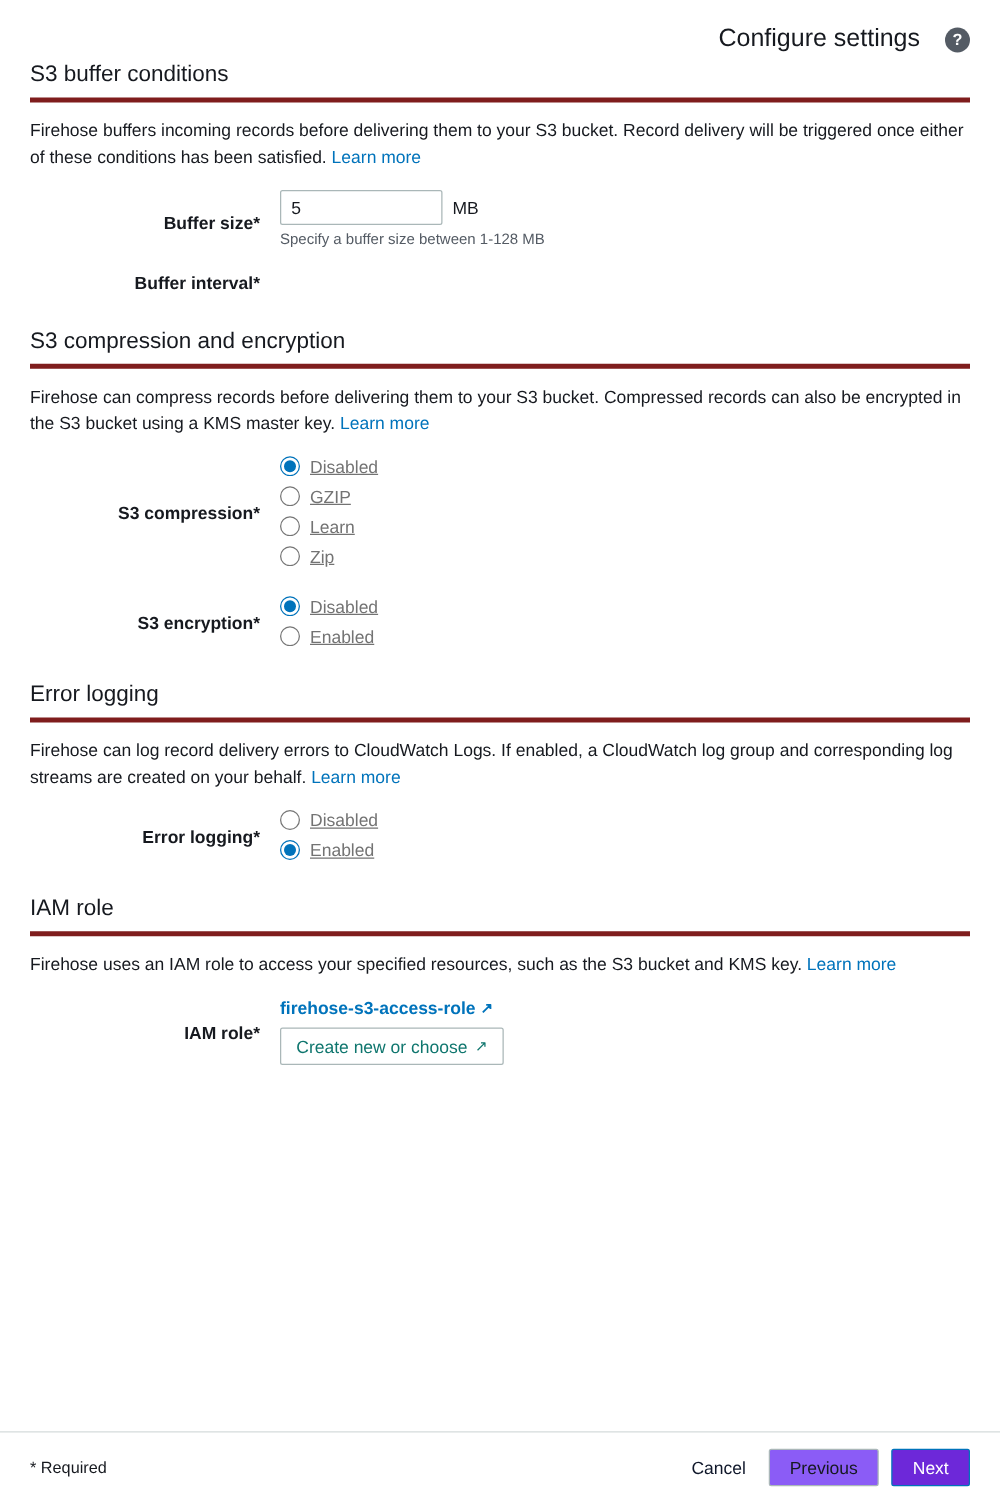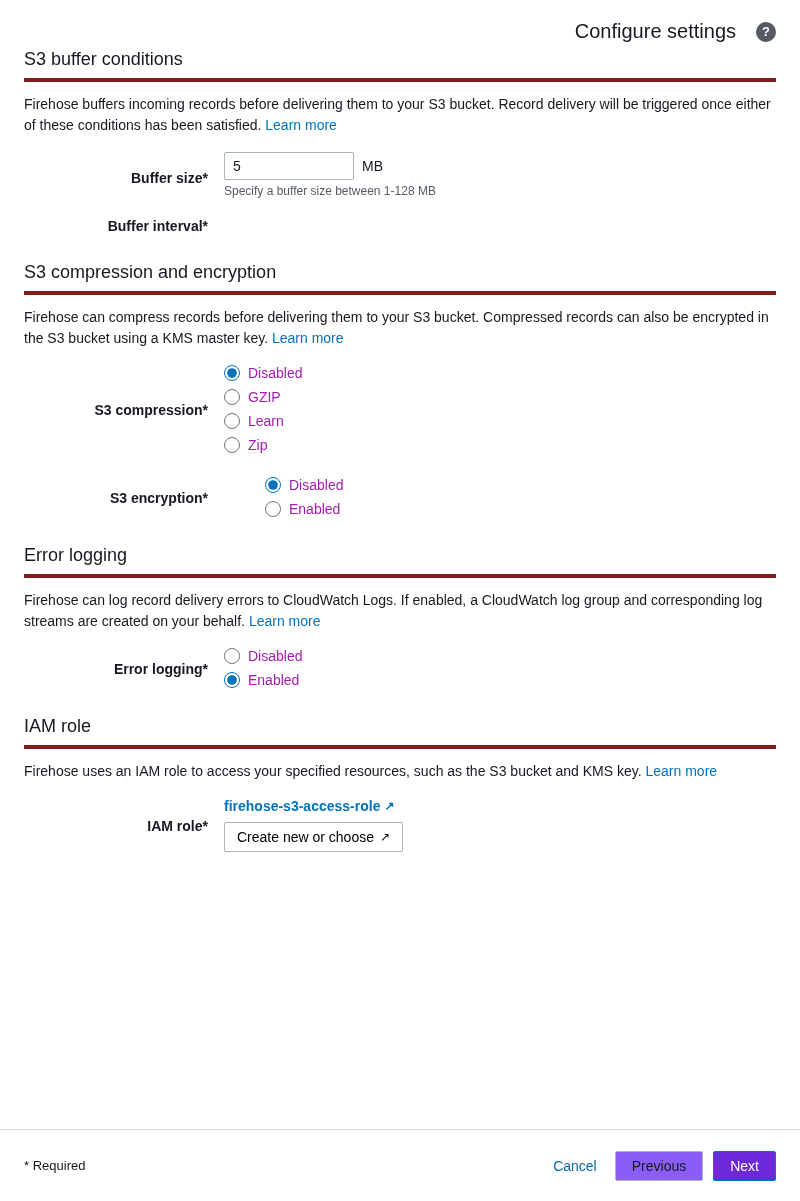--- a/index.html
+++ b/index.html
@@ -119,72 +119,73 @@
       cursor: pointer;
     }
     .radio-item input[type="radio"] {
       width: 16px;
       height: 16px;
       accent-color: #0073bb;
       cursor: pointer;
     }
     .radio-label {
       font-size: 14px;
-      color: #a21caf;
+      color: #737373;
+      text-decoration: underline;
     }
     .iam-link {
       color: #0073bb;
       text-decoration: none;
       display: flex;
       align-items: center;
       gap: 4px;
       font-weight: bold;
     }
     .external-icon {
       font-size: 12px;
     }
     .create-btn {
       display: inline-flex;
       align-items: center;
       gap: 6px;
       padding: 6px 12px;
       border: 1px solid #aab7b8;
       border-radius: 2px;
       background: #fff;
-      color: #000000;
+      color: #0f766e;
       font-size: 14px;
       cursor: pointer;
       margin-top: 8px;
     }
     .footer {
       position: absolute;
       bottom: 0;
       left: 0;
       right: 0;
-      height: 72px;
+      height: 56px;
       border-top: 1px solid #d5dbdb;
       display: flex;
       align-items: center;
       justify-content: space-between;
       padding: 0 24px;
       background: #fff;
     }
     .footer-left {
       font-size: 13px;
       color: #16191f;
     }
     .footer-right {
       display: flex;
       gap: 10px;
       align-items: center;
     }
     .btn-cancel {
       background: none;
       border: none;
-      color: #0369a1;
+      color: #0f172a;
       font-size: 14px;
       cursor: pointer;
       padding: 6px 8px;
     }
     .btn-previous {
       background: #8b5cf6;
       border: 1px solid #aab7b8;
       border-radius: 2px;
       color: #16191f;
       font-size: 14px;
@@ -198,21 +199,20 @@
       color: #fff;
       font-size: 14px;
       padding: 6px 16px;
       cursor: pointer;
     }
     .form-row-align-top .form-label {
       padding-top: 2px;
     }
     .encryption-spacer {
       margin-top: 24px;
-      gap: 41px;
     }
   </style>
 </head>
 <body>
 
 <div class="page-container">
 
   <div class="page-header">
     <h1 class="page-title">Configure settings</h1>
     <div class="help-icon">?</div>

